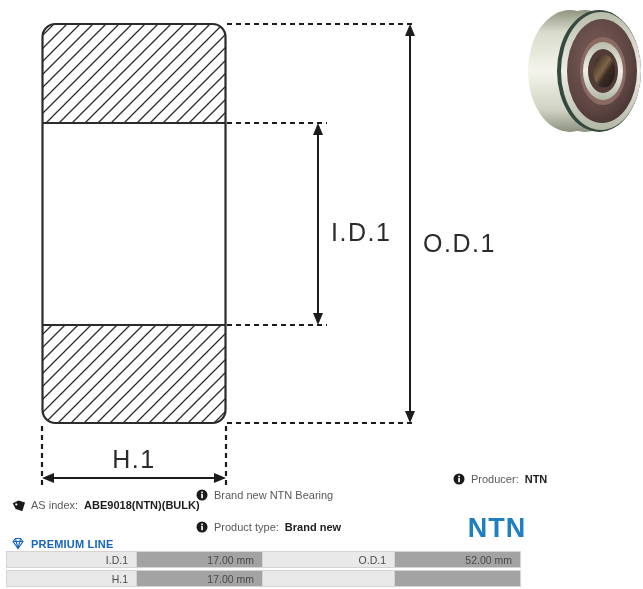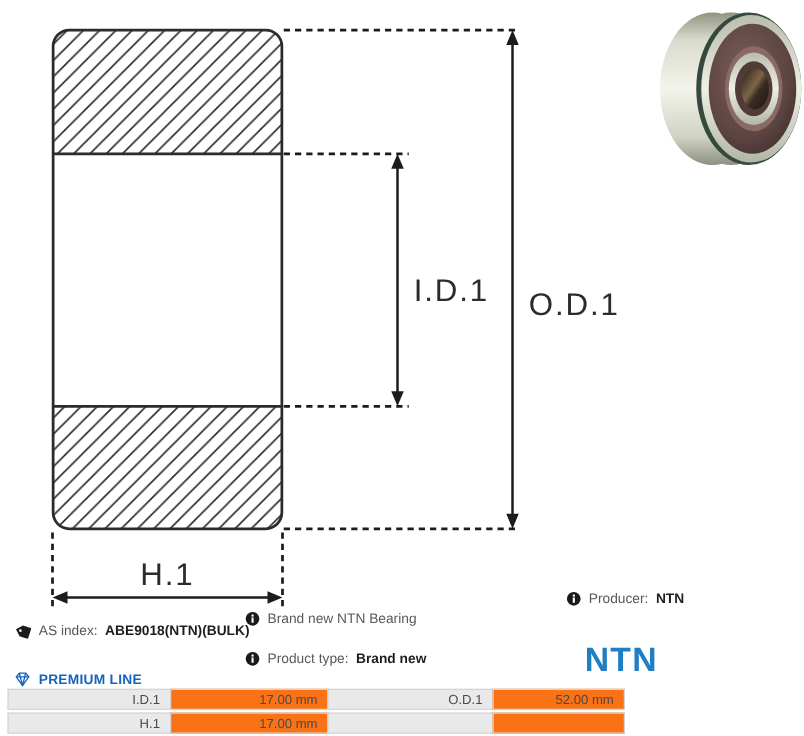--- a/index.html
+++ b/index.html
@@ -34,25 +34,25 @@
     font-family:"Liberation Sans",sans-serif;
   }
 
   
   .spec-table{position:absolute;left:6px;top:551px;width:515px;}
   .spec-row{display:flex;}
   .spec-row + .spec-row{margin-top:2px;}
   .cell{
     box-sizing:border-box;height:17px;border:1px solid #d4d4d4;
     font-size:10.5px;color:#4a4a4a;display:flex;align-items:center;
-    justify-content:flex-end;padding-right:8px;background:#f97316;
+    justify-content:flex-end;padding-right:8px;background:#a3a3a3;
   }
   .cell + .cell{margin-left:-1px;}
   .cell.lab{background:#e9e9e9;}
-  .c1{width:131px;}.c2{width:127px;}.c3{width:133px;}.c4{width:106px;}
+  .c1{width:131px;}.c2{width:127px;}.c3{width:133px;}.c4{width:127px;}
 </style>
 </head>
 <body>
 
 <div class="canvas">
 
   <svg class="diagram-svg" width="505" height="497" viewBox="0 0 505 497">
     <defs>
       <pattern id="hatch" width="13" height="13" patternUnits="userSpaceOnUse">
         <path d="M-3,3 L3,-3 M-3,16 L16,-3 M10,16 L16,10" stroke="#2b2b2b" stroke-width="1.3"></path>

